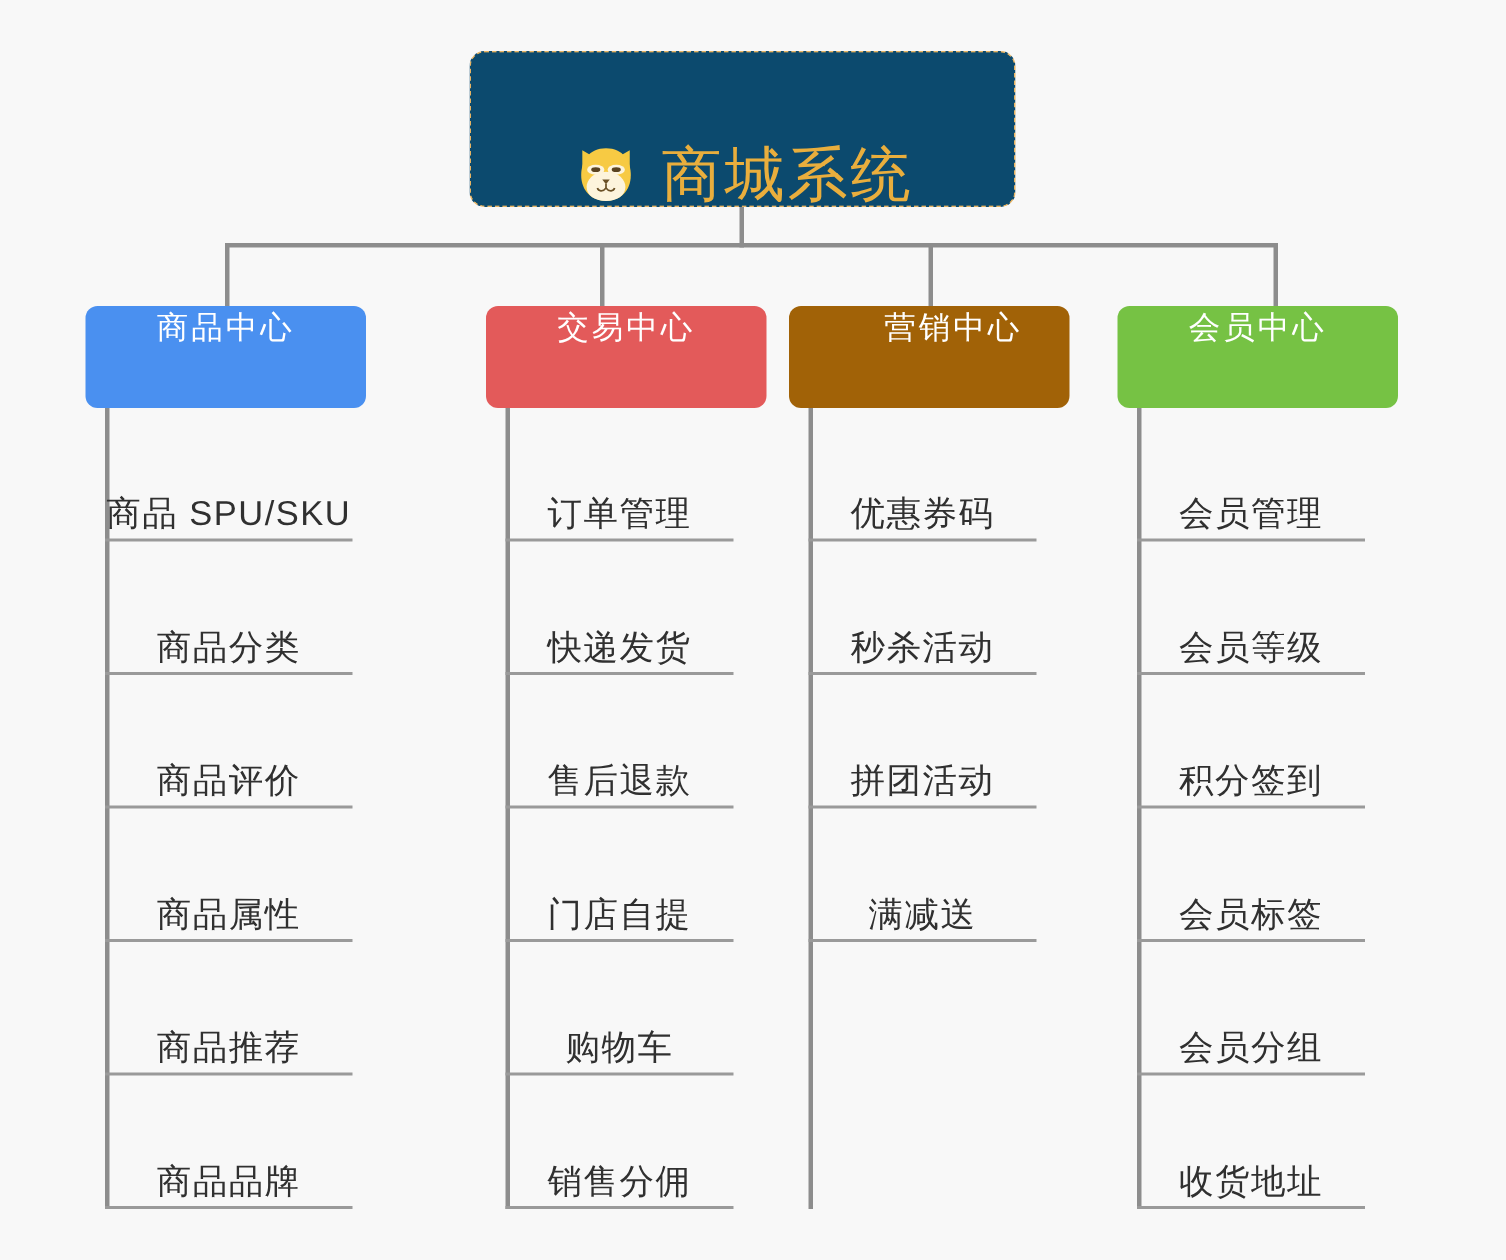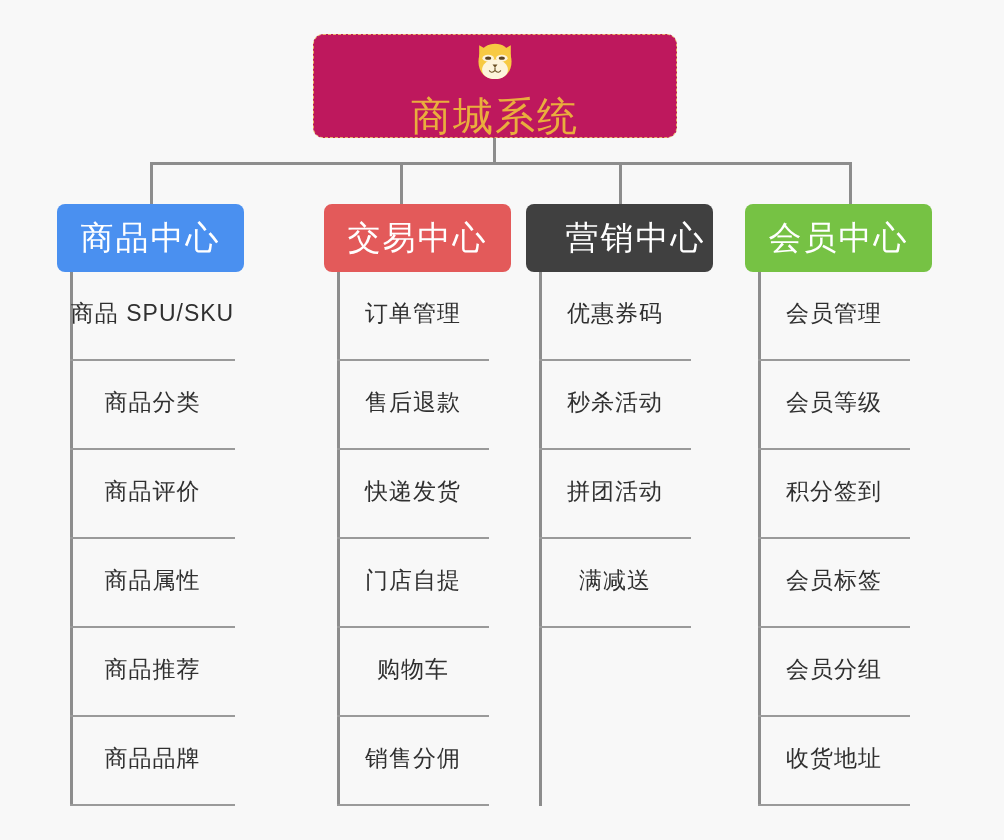--- a/index.html
+++ b/index.html
@@ -23,28 +23,27 @@
   }
 
   
   .root-node {
     position: absolute;
     left: 313px;
     top: 34px;
     width: 364px;
     height: 104px;
     box-sizing: border-box;
-    background: #be185d;
+    background: #0c4a6e;
     border: 1px dashed #e8b463;
     border-radius: 10px;
     display: flex;
-    align-items: center;
+    align-items: flex-end;
     justify-content: center;
     gap: 14px;
-    flex-direction: column;
   }
   .root-emoji {
     width: 46px;
     height: 46px;
     flex: 0 0 auto;
     position: relative;
     top: 2px;
   }
   .root-title {
     font-size: 40px;
@@ -65,24 +64,23 @@
   
   .column {
     position: absolute;
     top: 204px;
   }
   .cat-header {
     box-sizing: border-box;
     height: 68px;
     border-radius: 8px;
     display: flex;
-    align-items: center;
     justify-content: center;
     color: #ffffff;
-    font-size: 33px;
+    font-size: 21px;
     letter-spacing: 2px;
     white-space: nowrap;
   }
 
   
   .spine {
     position: absolute;
     width: 3px;
     background: #8d8d8d;
     left: 13px;
@@ -93,41 +91,41 @@
     position: relative;
     margin-left: 13px;
     padding-top: 0;
   }
   .leaf {
     position: relative;
     box-sizing: border-box;
     height: 89px;
     border-bottom: 2px solid #9a9a9a;
     display: flex;
-    align-items: center;
+    align-items: flex-end;
     justify-content: center;
     padding-bottom: 4px;
   }
   .leaf-label {
     font-size: 23px;
     color: #303030;
     letter-spacing: 1px;
     white-space: nowrap;
     line-height: 1.1;
   }
 
   
   .col-0 { left: 57px;  }
   .col-1 { left: 324px; }
   .col-2 { left: 526px; }
   .col-3 { left: 745px; }
 
   .col-0 .cat-header { width: 187px; background: #4a90f0; }
   .col-1 .cat-header { width: 187px; background: #e35a5a; }
-  .col-2 .cat-header { width: 187px; background: #404040; padding-left: 32px; }
+  .col-2 .cat-header { width: 187px; background: #a16207; padding-left: 32px; }
   .col-3 .cat-header { width: 187px; background: #76c244; }
 
   .col-0 .leaves { width: 165px; }
   .col-1 .leaves { width: 152px; }
   .col-2 .leaves { width: 152px; }
   .col-3 .leaves { width: 152px; }
 </style>
 </head>
 <body>
 
@@ -199,26 +197,26 @@
   <div class="column col-1">
     <div class="cat-header">
       <span>交易中心</span>
     </div>
     <div class="spine" style="height:534px;"></div>
     <div class="leaves">
       <div class="leaf">
         <span class="leaf-label">订单管理</span>
       </div>
       <div class="leaf">
+        <span class="leaf-label">快递发货</span>
+      </div>
+      <div class="leaf">
         <span class="leaf-label">售后退款</span>
       </div>
       <div class="leaf">
-        <span class="leaf-label">快递发货</span>
-      </div>
-      <div class="leaf">
         <span class="leaf-label">门店自提</span>
       </div>
       <div class="leaf">
         <span class="leaf-label">购物车</span>
       </div>
       <div class="leaf">
         <span class="leaf-label">销售分佣</span>
       </div>
     </div>
   </div>

